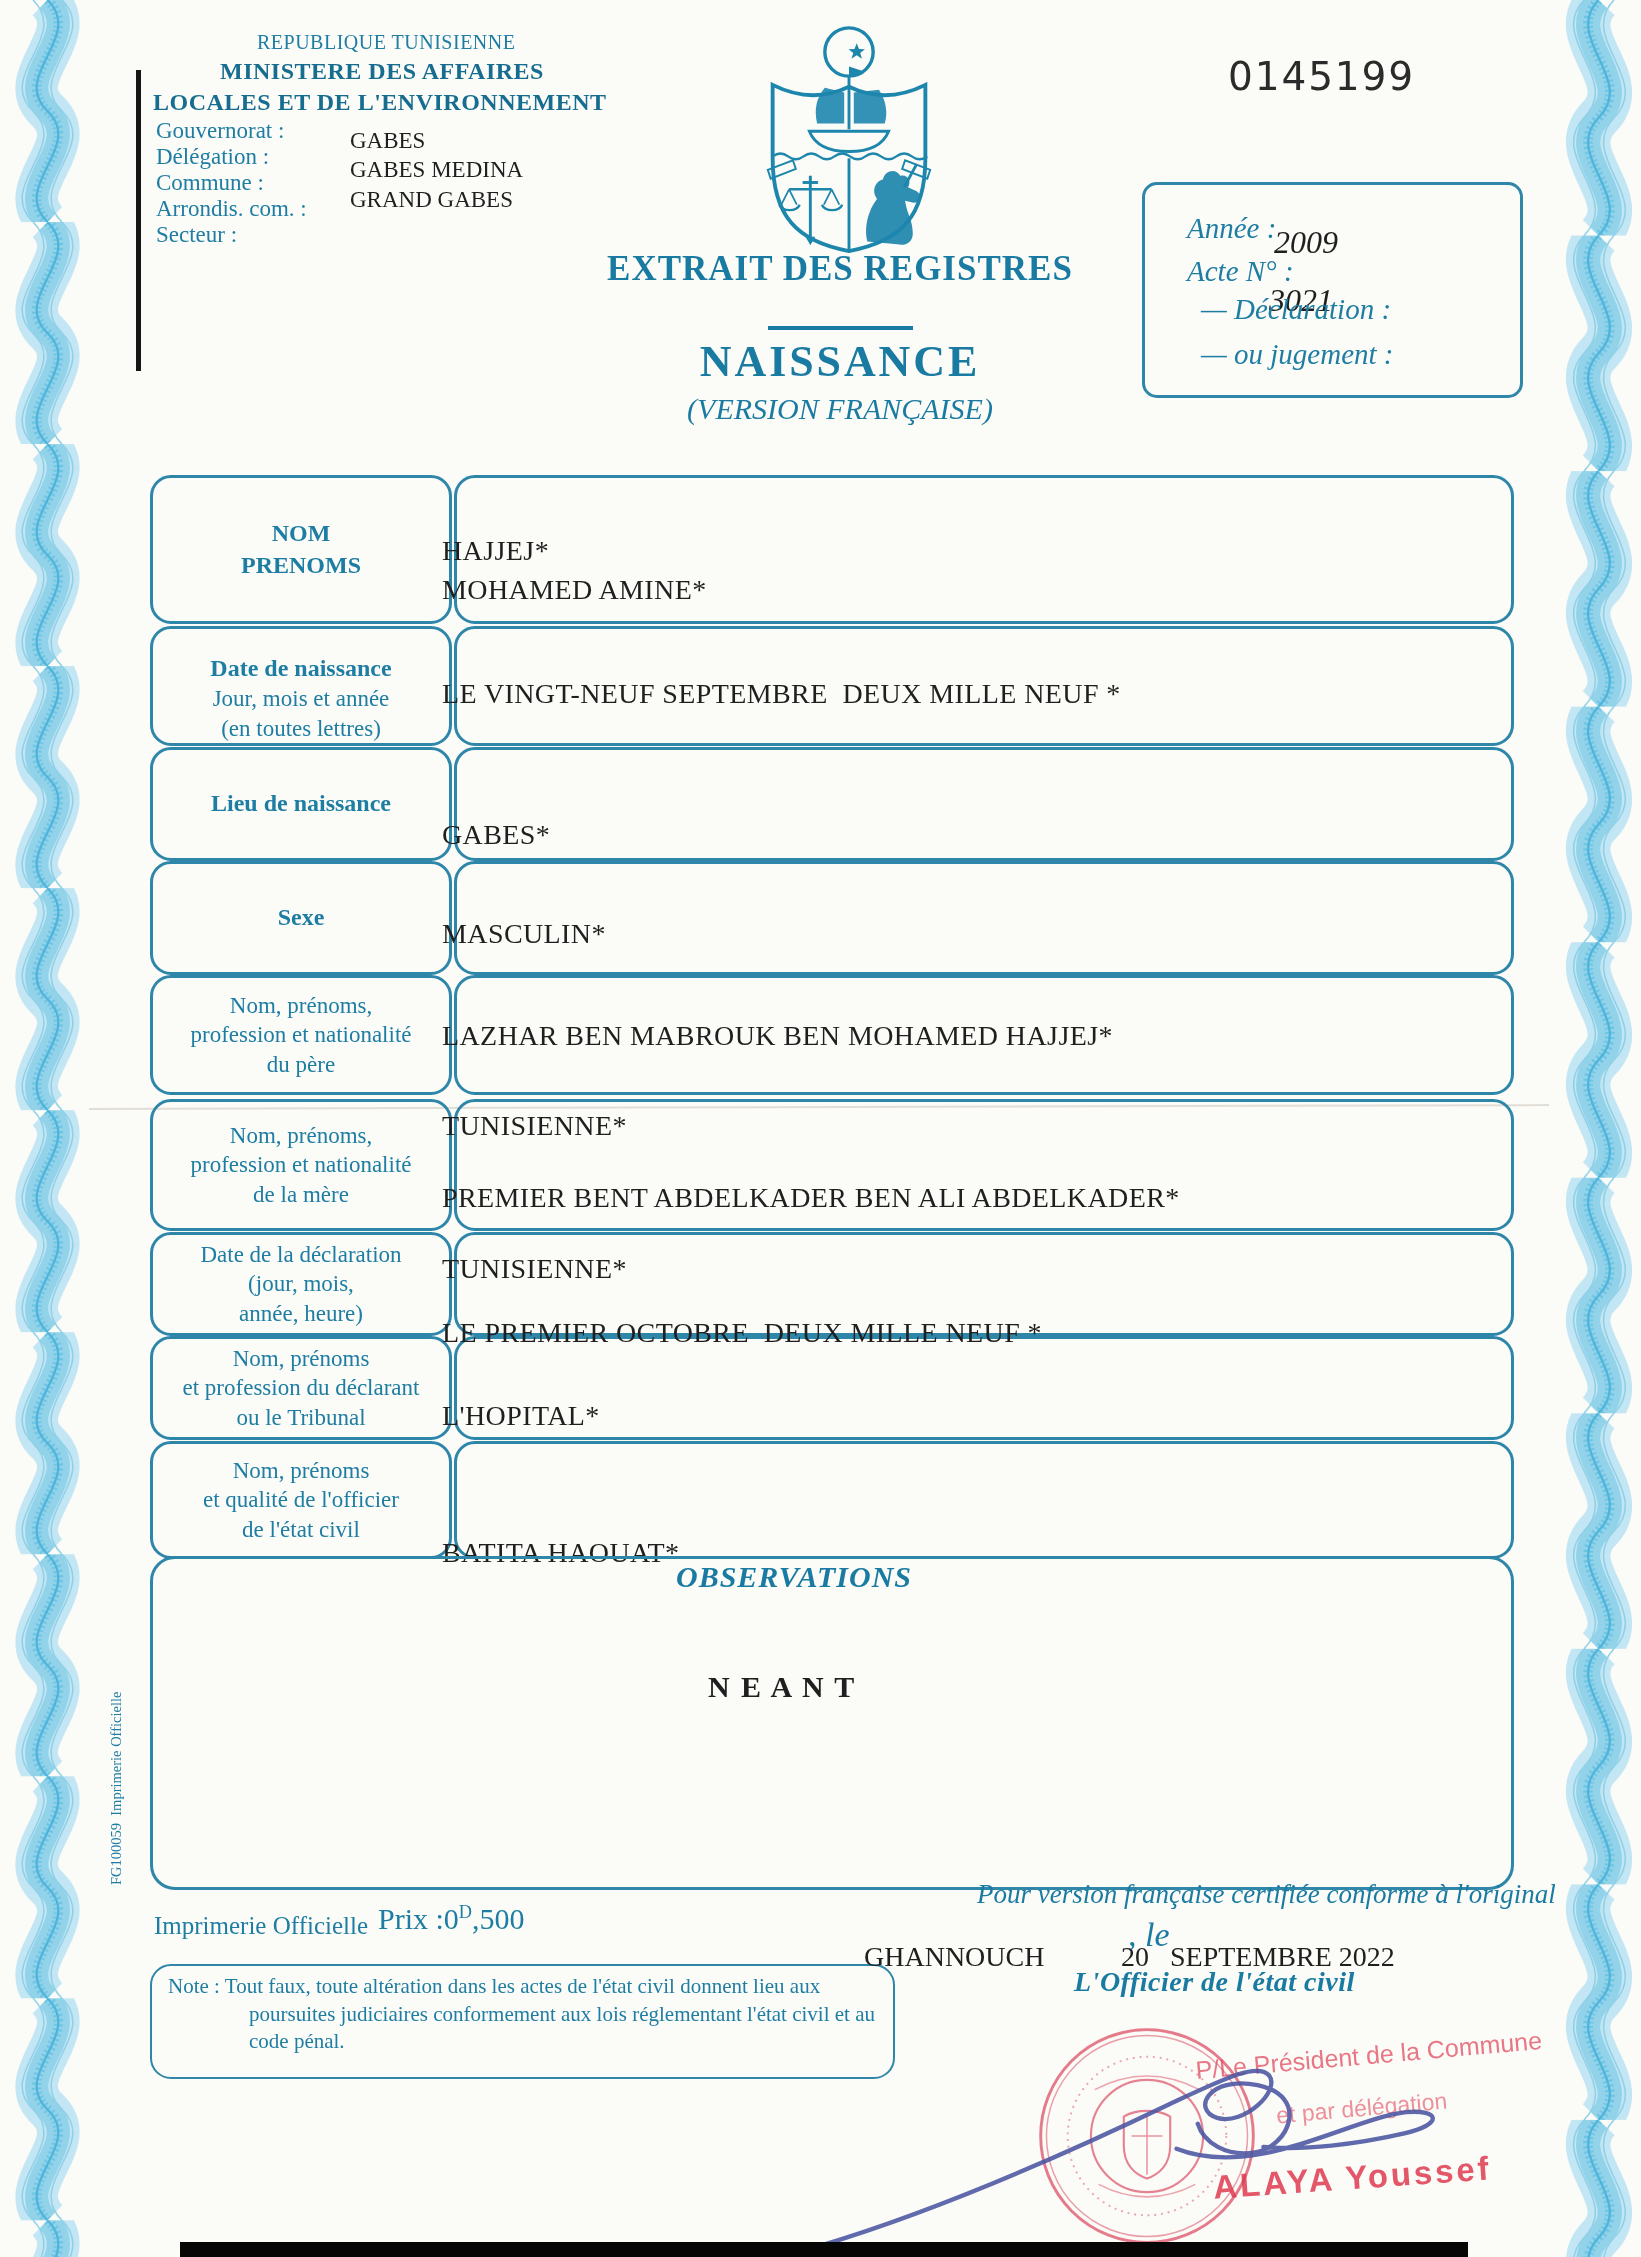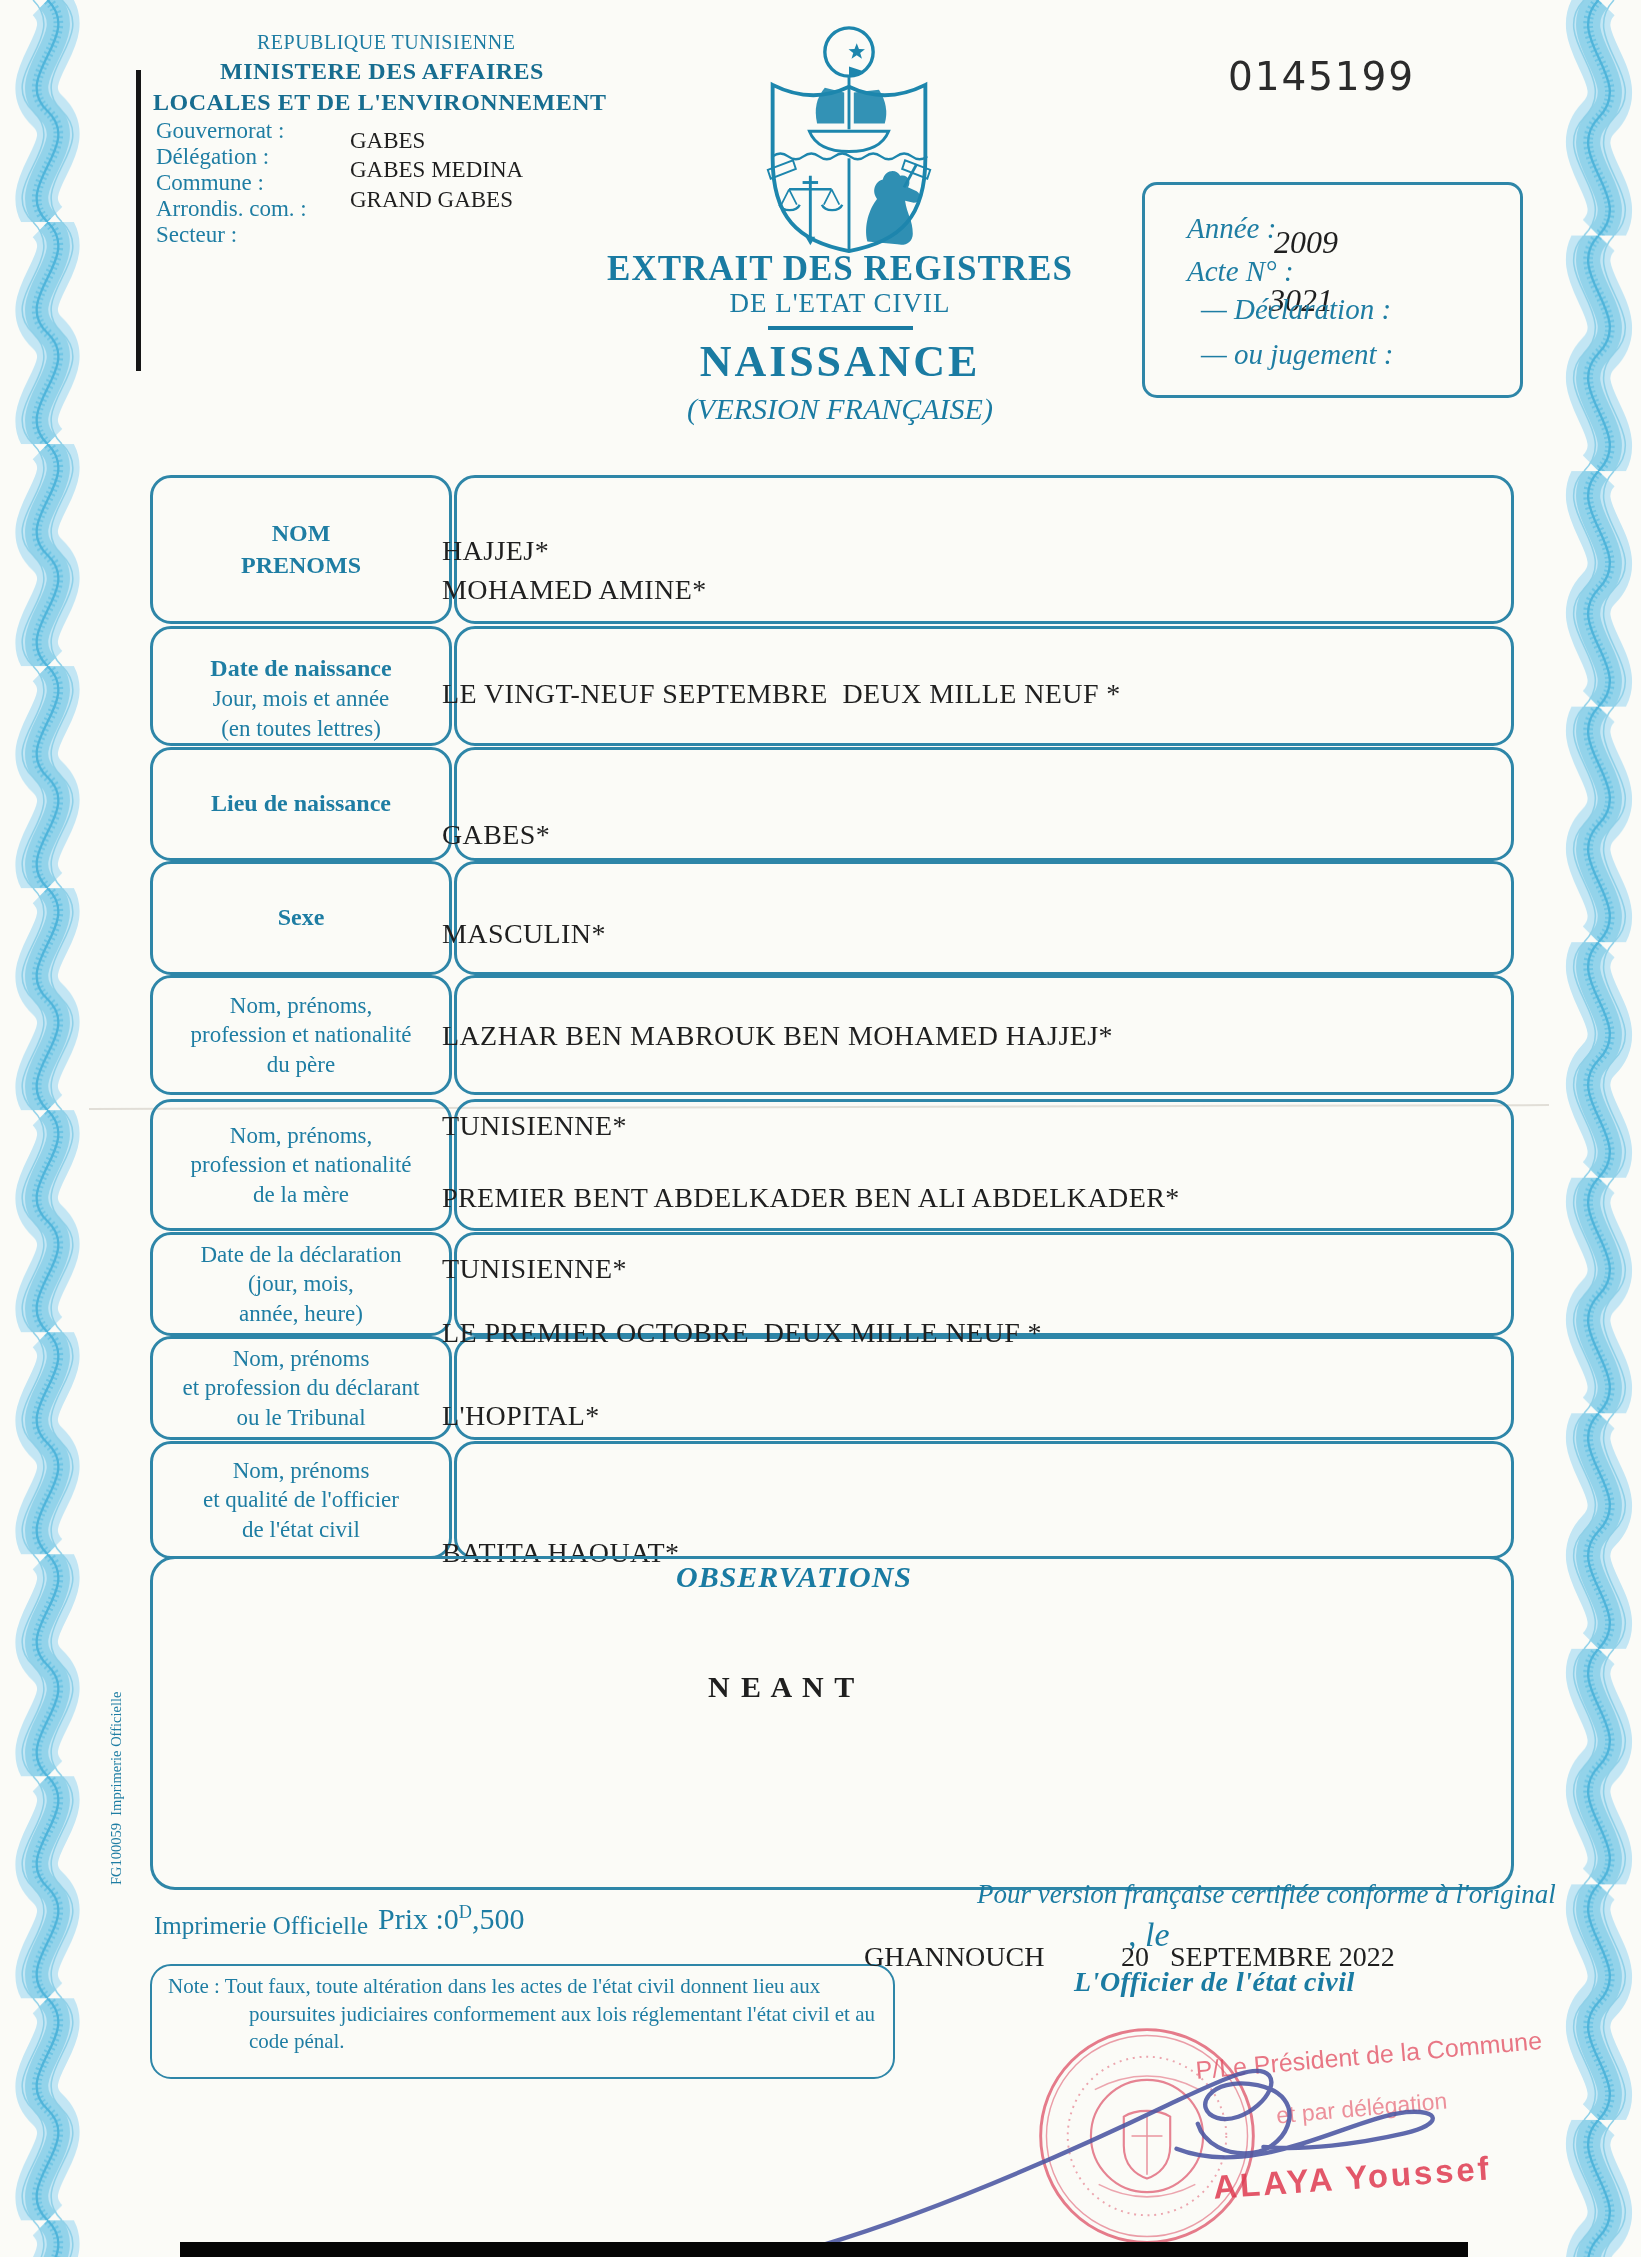--- a/index.html
+++ b/index.html
@@ -153,21 +153,20 @@
   <div class="abs acte-box">
     <span class="acte-t" style="left:42px;top:27px;">Année :</span>
     <span class="acte-v" style="left:129px;top:39px;">2009</span>
     <span class="acte-t" style="left:42px;top:70px;">Acte N° :</span>
     <span class="acte-v" style="left:124px;top:97px;">3021</span>
     <span class="acte-t" style="left:56px;top:108px;">— Déclaration :</span>
     <span class="acte-t" style="left:56px;top:153px;">— ou jugement :</span>
   </div>
 
   <div class="abs title1">EXTRAIT DES REGISTRES</div>
-  <div class="abs title2">DE L'ETAT CIVIL</div>
   <div class="abs title-rule"></div>
   <div class="abs title3">NAISSANCE</div>
   <div class="abs title4">(VERSION FRANÇAISE)</div>
 
   <div class="lblbox" style="top:475px;height:143px;">
     <span class="row-title">NOM
 PRENOMS</span>
     <span class="row-sub"></span>
   </div>
   <div class="valbox" style="top:475px;height:143px;"></div>

